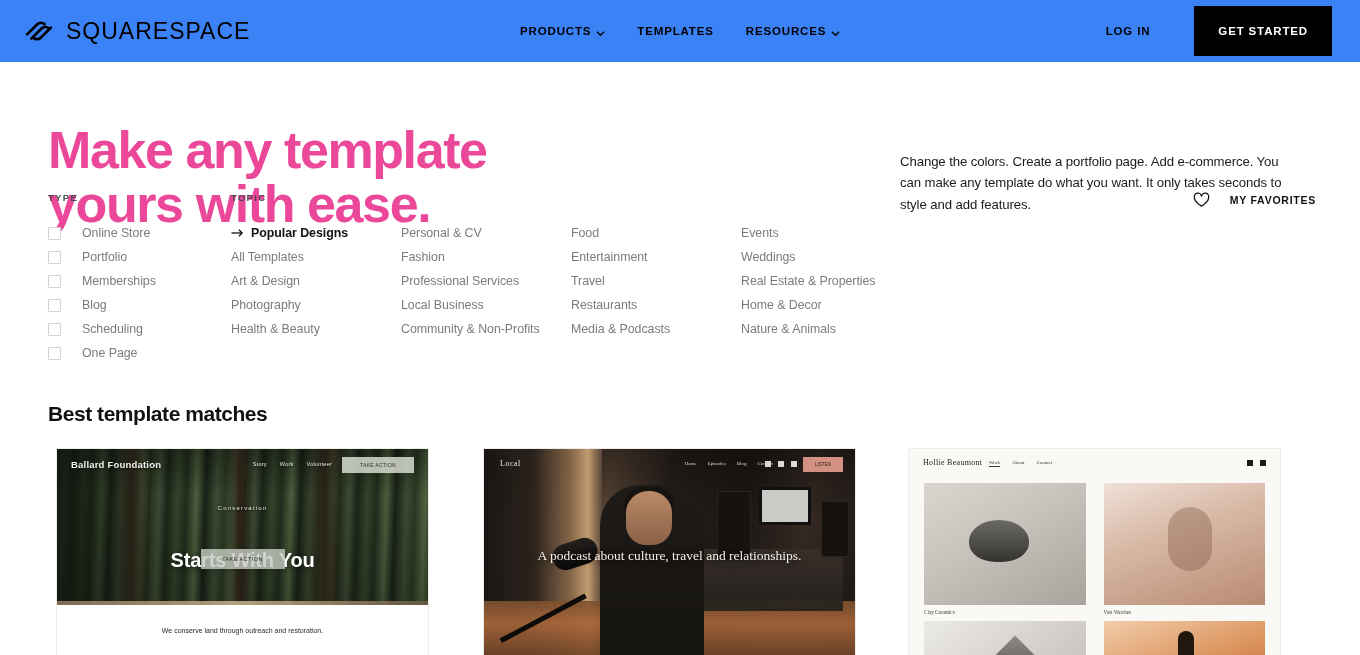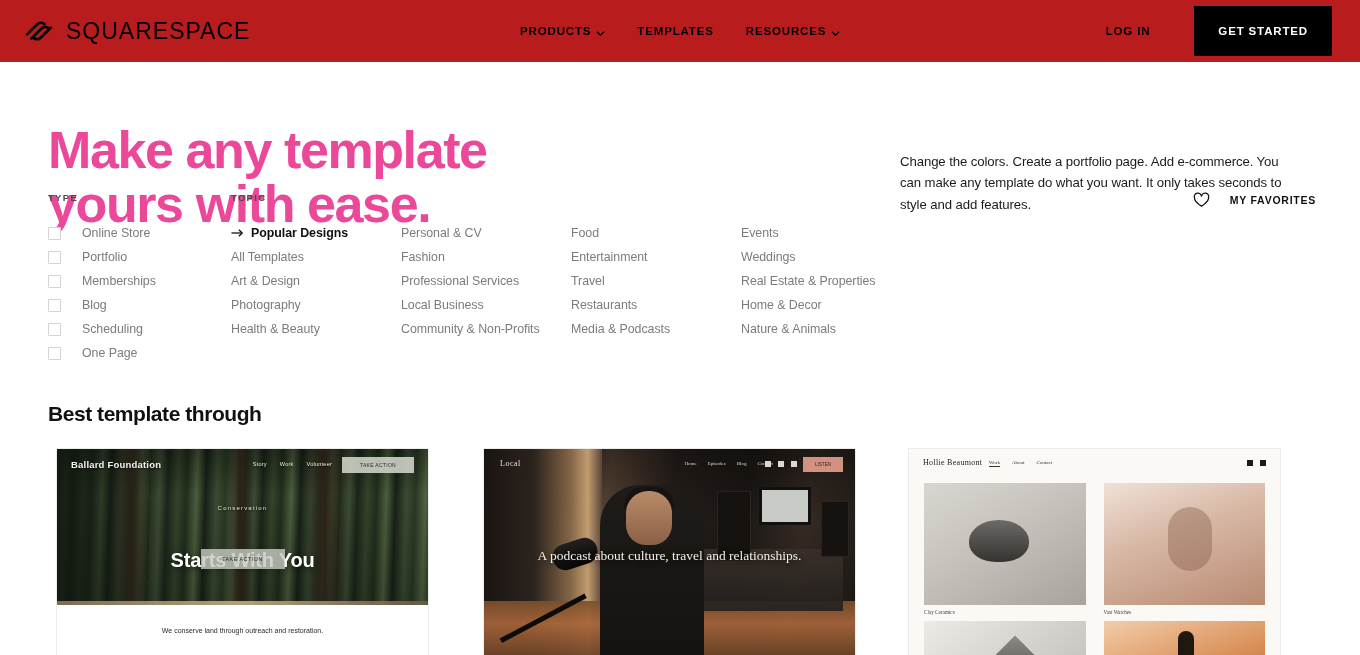--- a/index.html
+++ b/index.html
@@ -11,21 +11,21 @@
     font-family: "Liberation Sans", sans-serif;
     -webkit-font-smoothing: antialiased;
   }
 
   
   .header {
     height: 62px;
     display: flex;
     align-items: center;
     position: relative;
-    background: #b91c1c;
+    background: #3b82f6;
   }
   .logo-wrap {
     display: flex;
     align-items: center;
     gap: 10px;
     margin-left: 22px;
   }
   .logo-mark { width: 34px; height: 34px; display: block; }
   .logo-text {
     font-size: 23px;
@@ -654,21 +654,21 @@
   </div>
 
   <div class="favorites">
     <svg class="heart-icon" viewBox="0 0 20 18">
       <path d="M10 16.2 C10 16.2 1.6 11 1.6 6 A4.2 4.2 0 0 1 10 4.4 A4.2 4.2 0 0 1 18.4 6 C18.4 11 10 16.2 10 16.2 Z" fill="none" stroke="#111114" stroke-width="1.5" stroke-linejoin="round"></path>
     </svg>
     <span class="fav-label">MY FAVORITES</span>
   </div>
 </div>
 
-<h2 class="section-title">Best template through</h2>
+<h2 class="section-title">Best template matches</h2>
 
 <div class="cards">
 
   <div class="card c1">
     <div class="forest"></div>
     <div class="forest-dark-left"></div>
     <div class="forest-trunk" style="left:58px;width:34px;"></div>
     <div class="forest-trunk" style="left:170px;width:26px;"></div>
     <div class="forest-trunk" style="left:248px;width:40px;"></div>
     <div class="card1-brand">Ballard Foundation</div>

